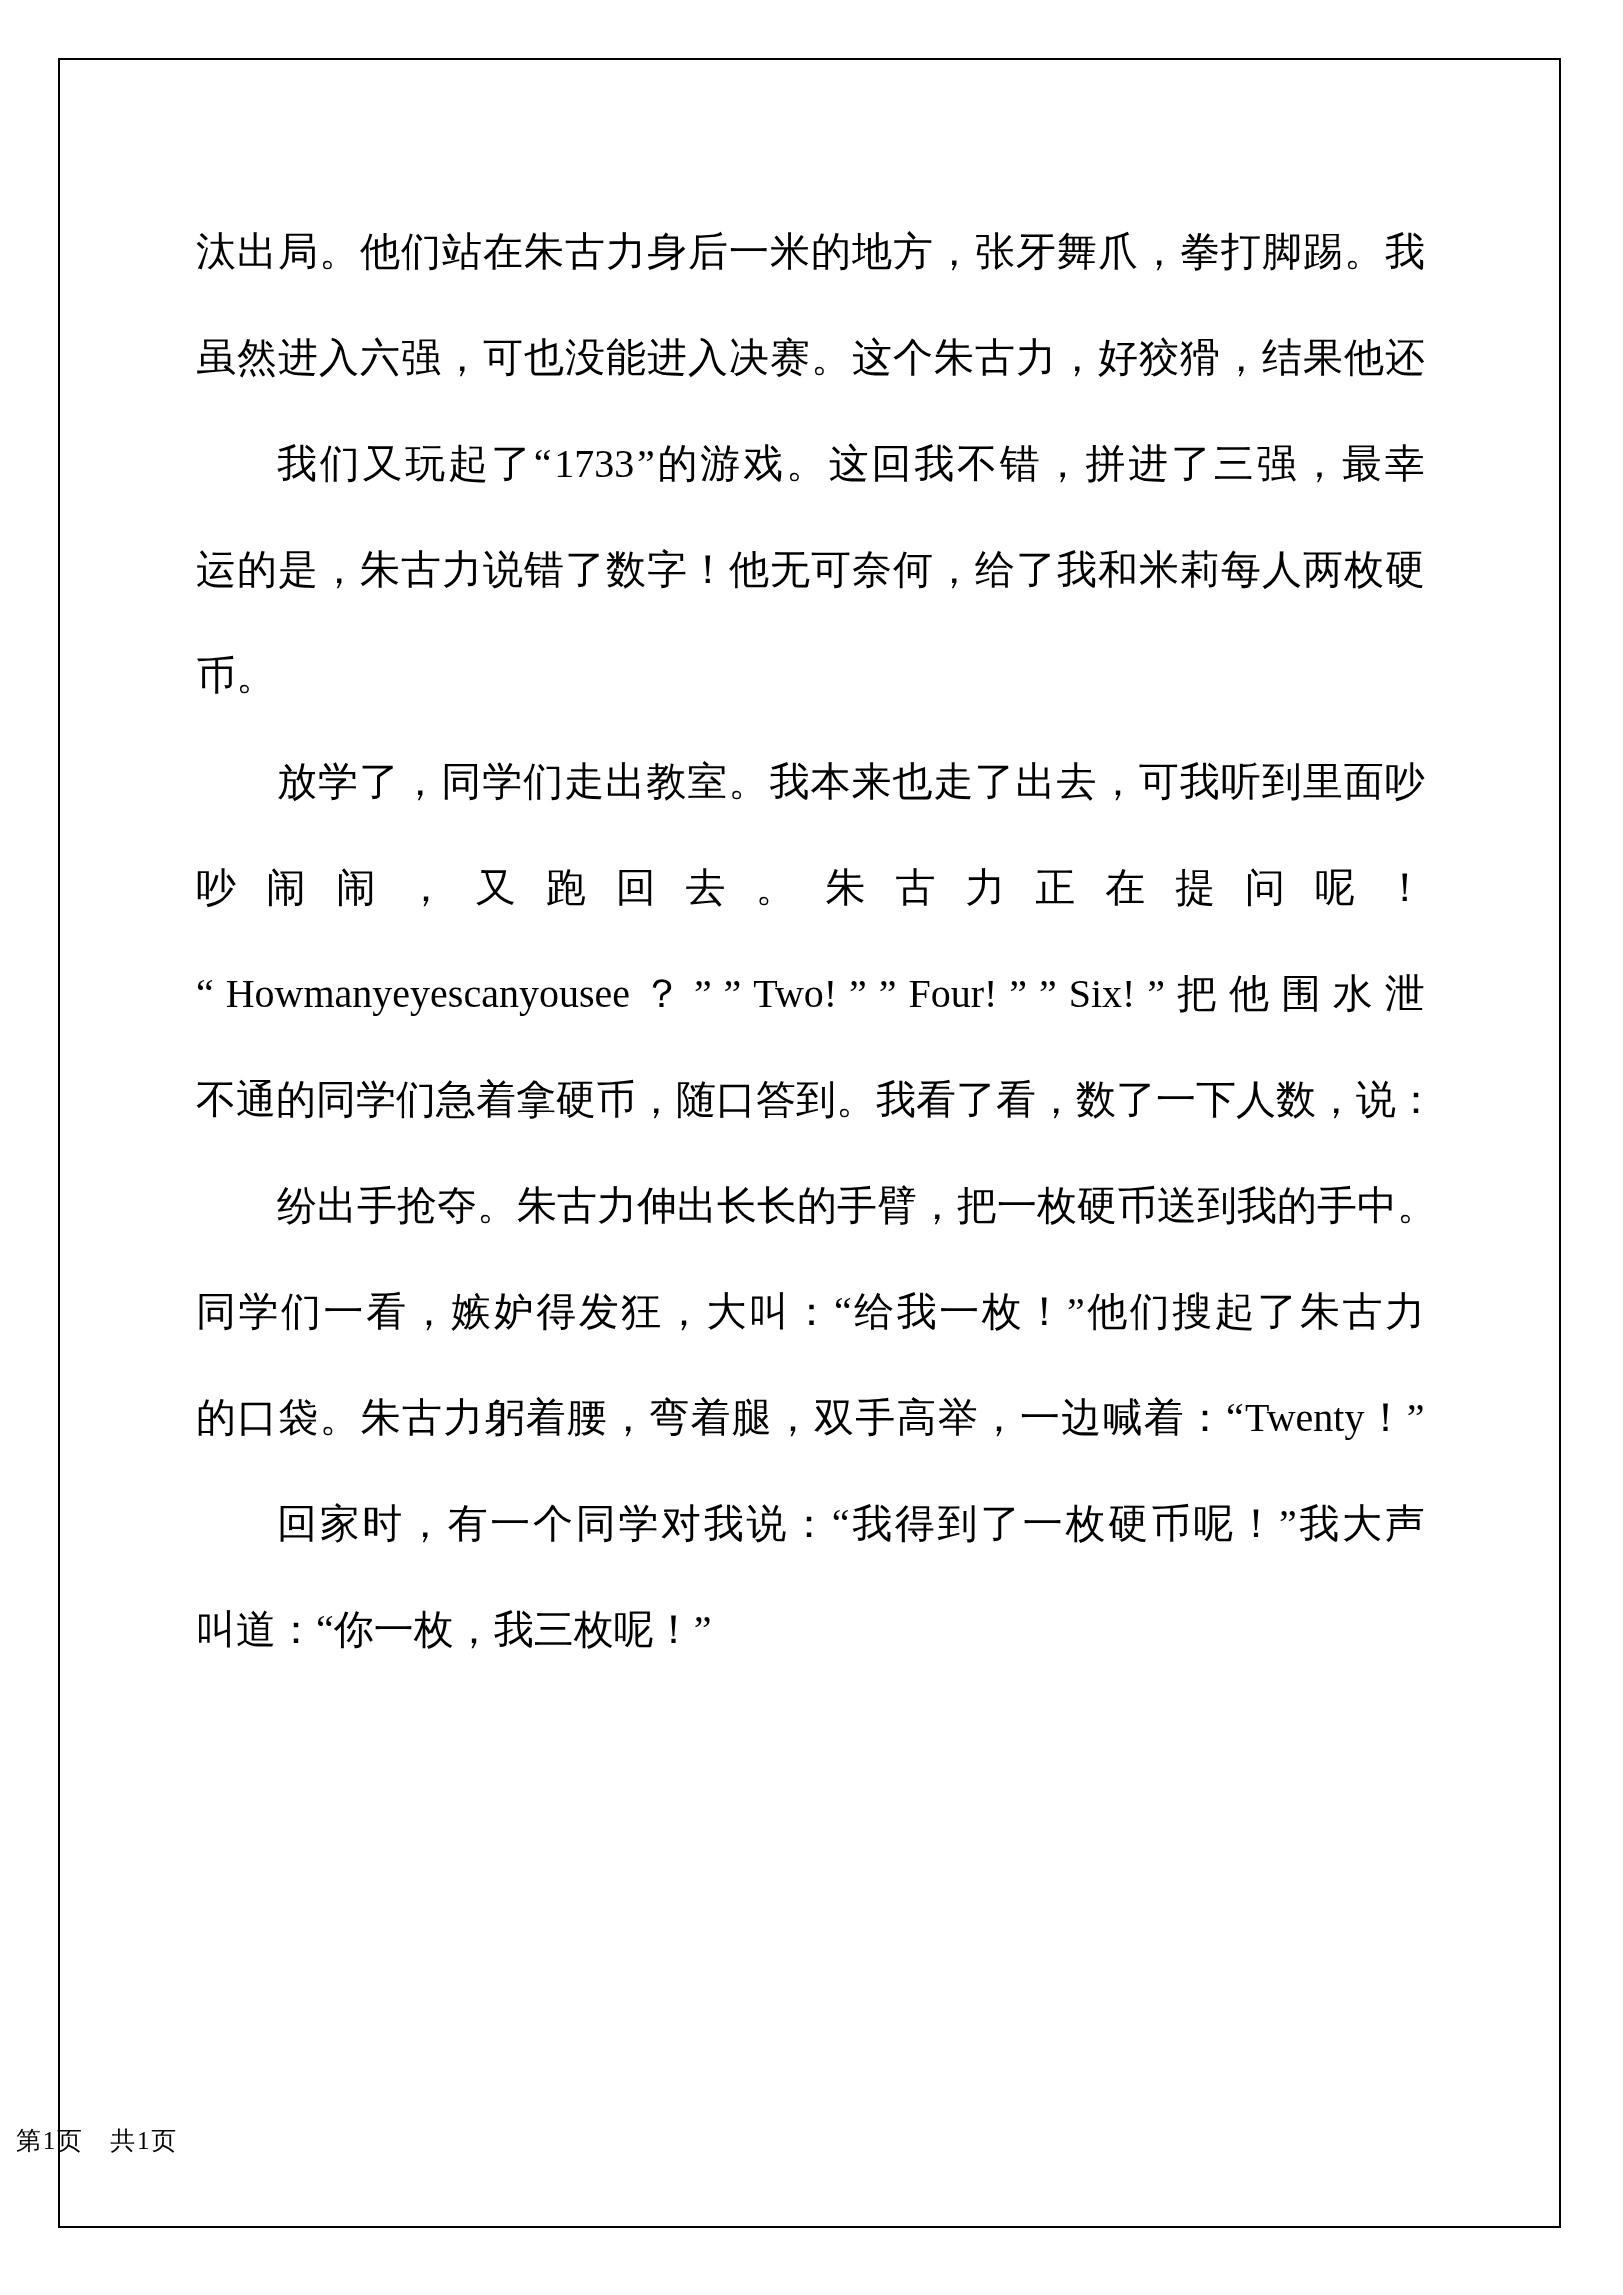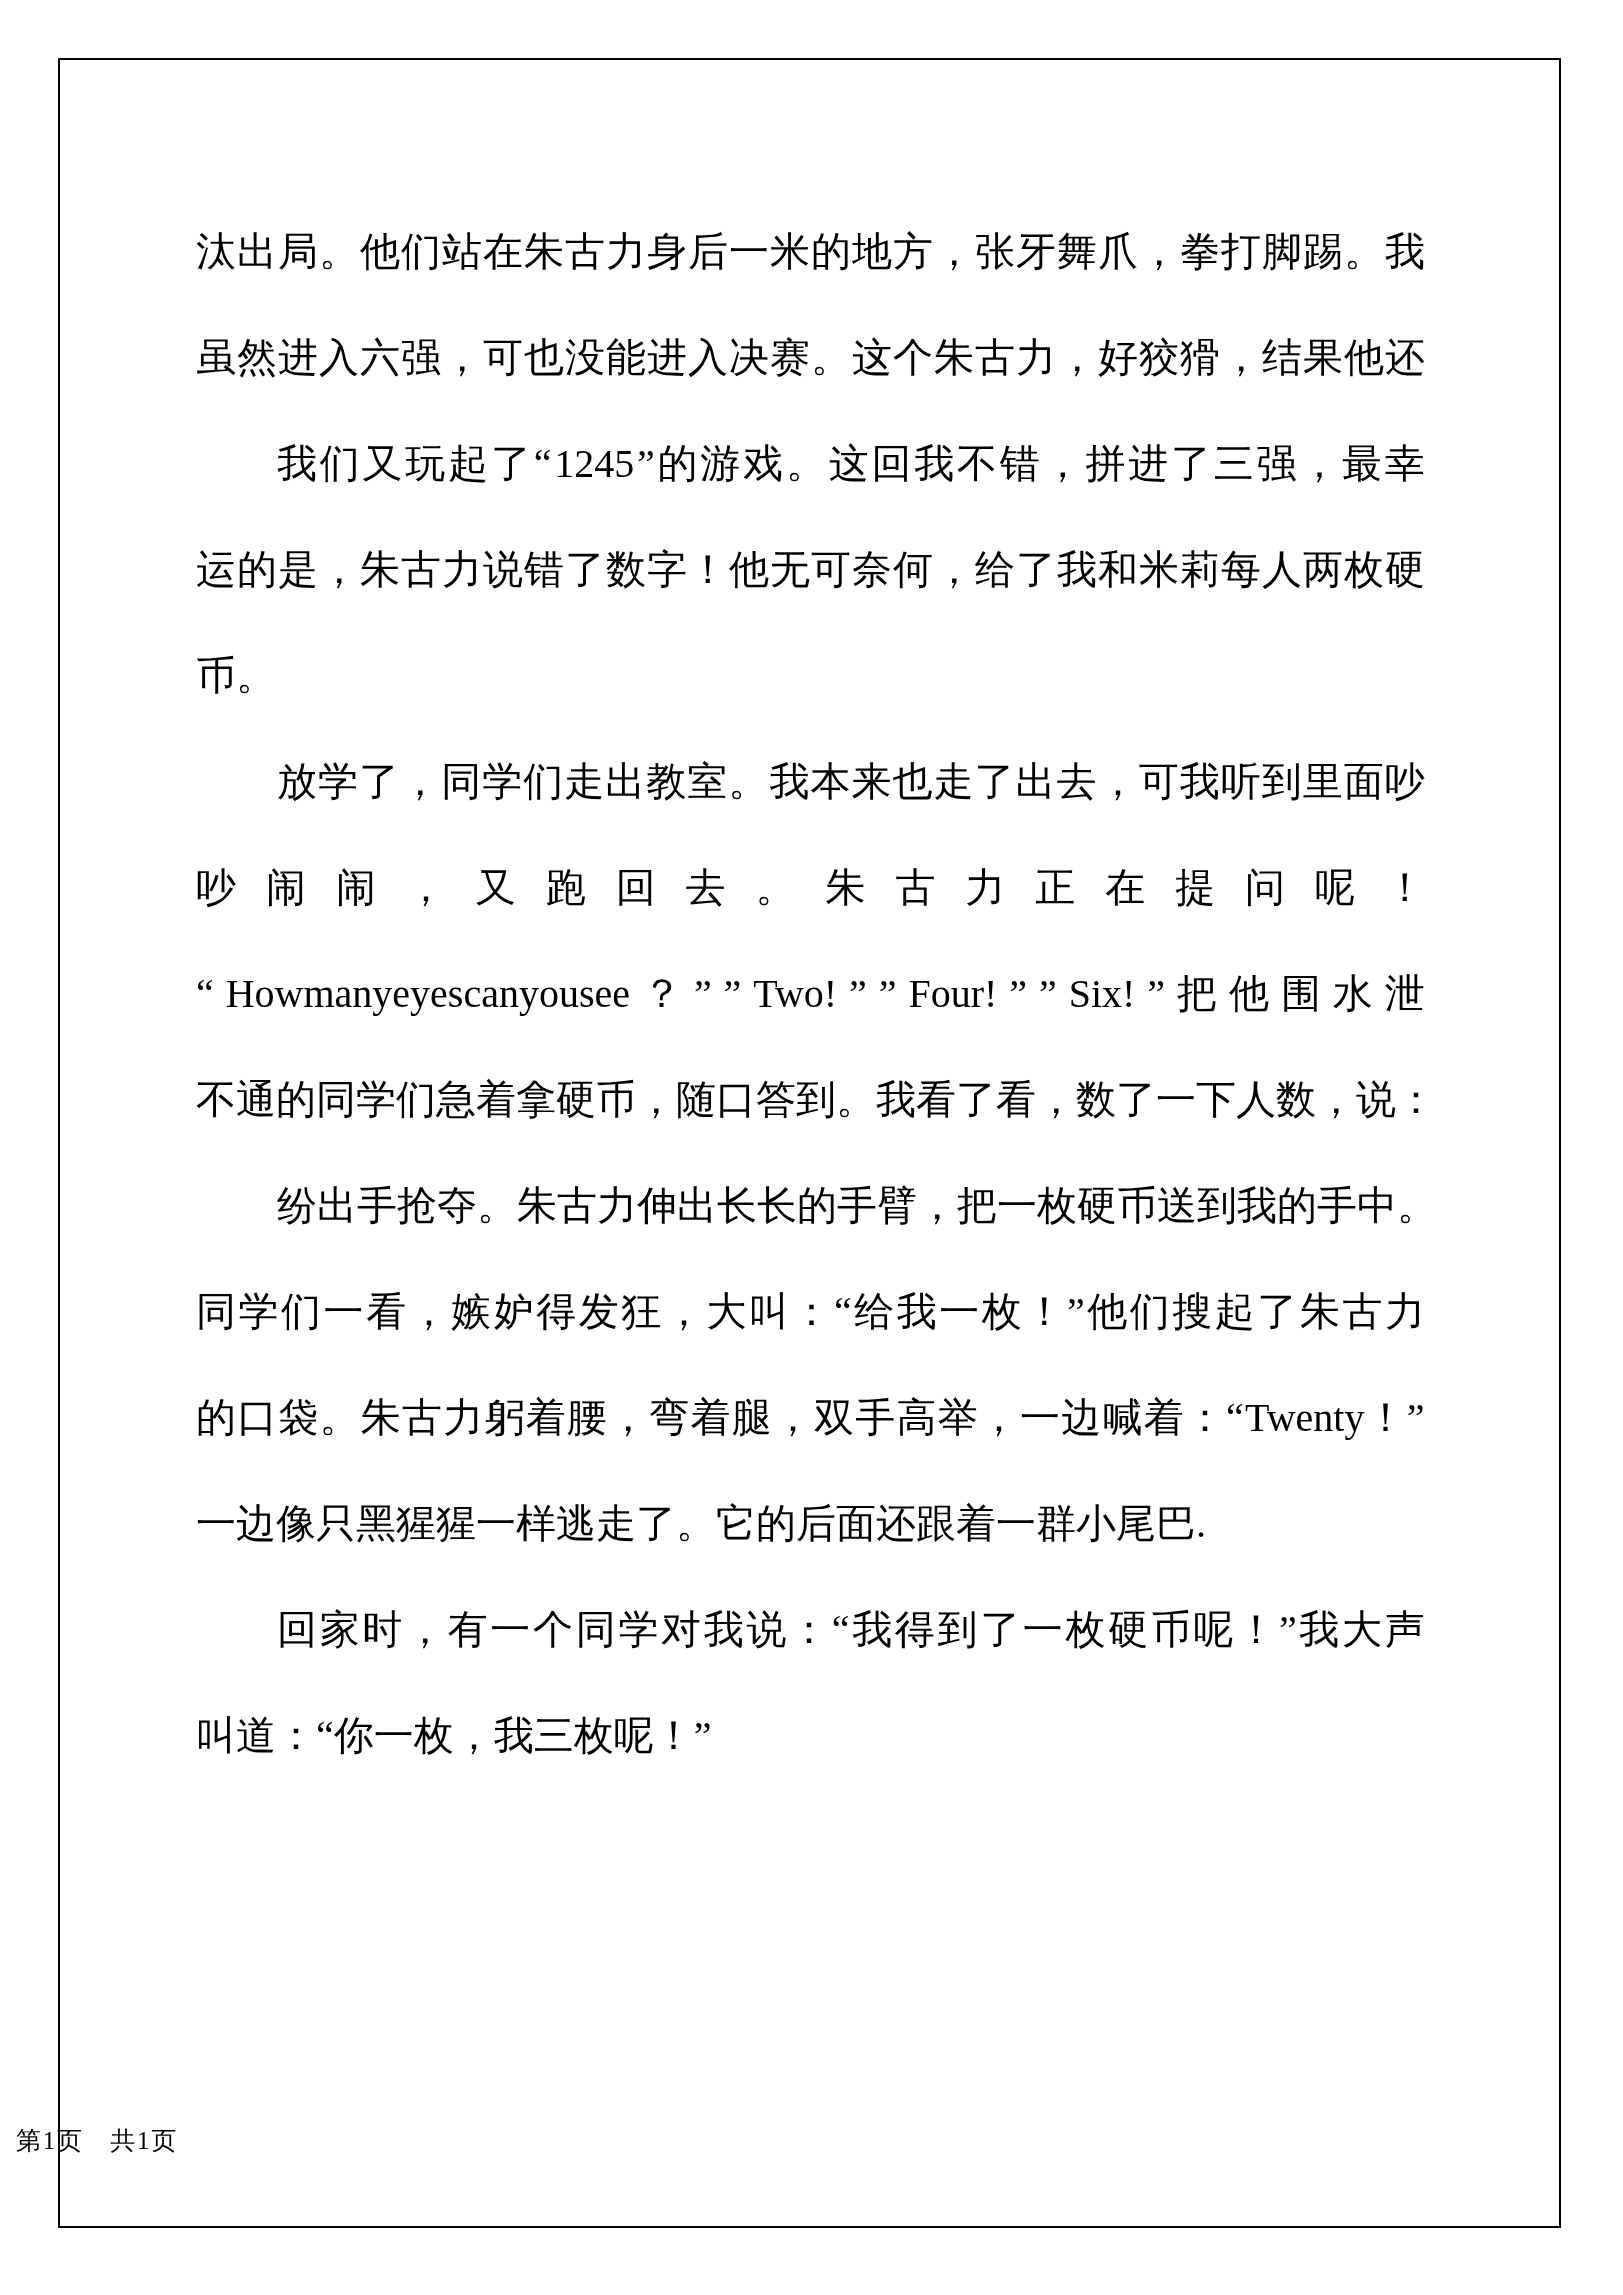--- a/index.html
+++ b/index.html
@@ -117,21 +117,21 @@
         <span>还</span>
       </div>
     <div class="line indent just">
         <span>我</span>
         <span>们</span>
         <span>又</span>
         <span>玩</span>
         <span>起</span>
         <span>了</span>
         <span>“</span>
-        <span>1245</span>
+        <span>1733</span>
         <span>”</span>
         <span>的</span>
         <span>游</span>
         <span>戏</span>
         <span>。</span>
         <span>这</span>
         <span>回</span>
         <span>我</span>
         <span>不</span>
         <span>错</span>
@@ -368,21 +368,20 @@
         <span>一</span>
         <span>边</span>
         <span>喊</span>
         <span>着</span>
         <span>：</span>
         <span>“</span>
         <span>Twenty</span>
         <span>！</span>
         <span>”</span>
       </div>
-    <div class="line">一边像只黑猩猩一样逃走了。它的后面还跟着一群小尾巴.</div>
     <div class="line indent just">
         <span>回</span>
         <span>家</span>
         <span>时</span>
         <span>，</span>
         <span>有</span>
         <span>一</span>
         <span>个</span>
         <span>同</span>
         <span>学</span>

